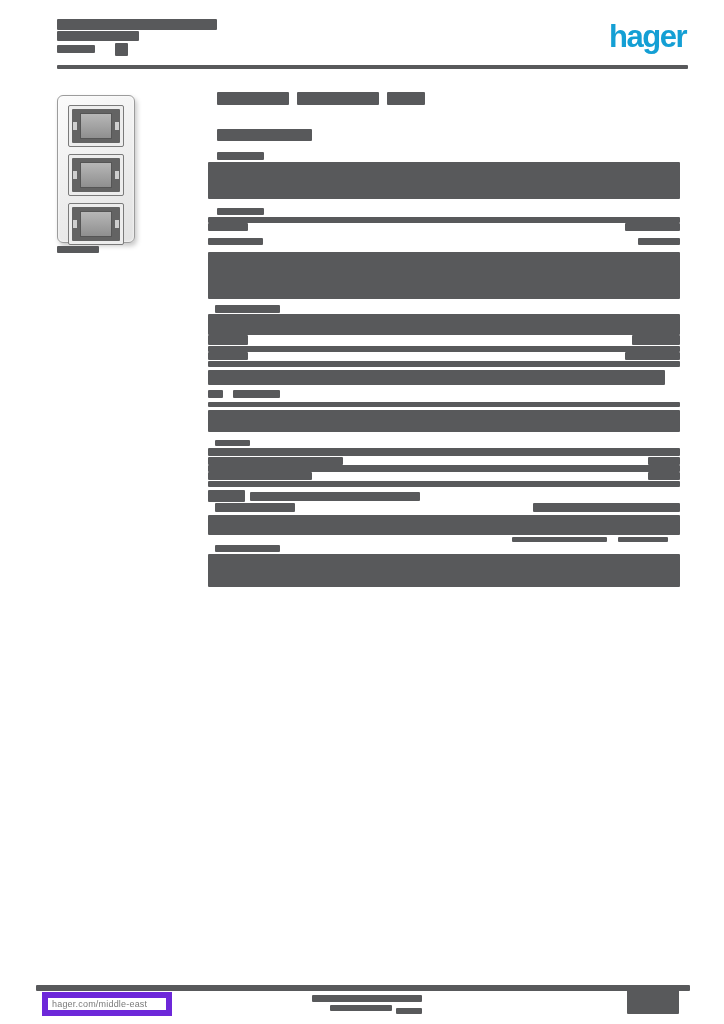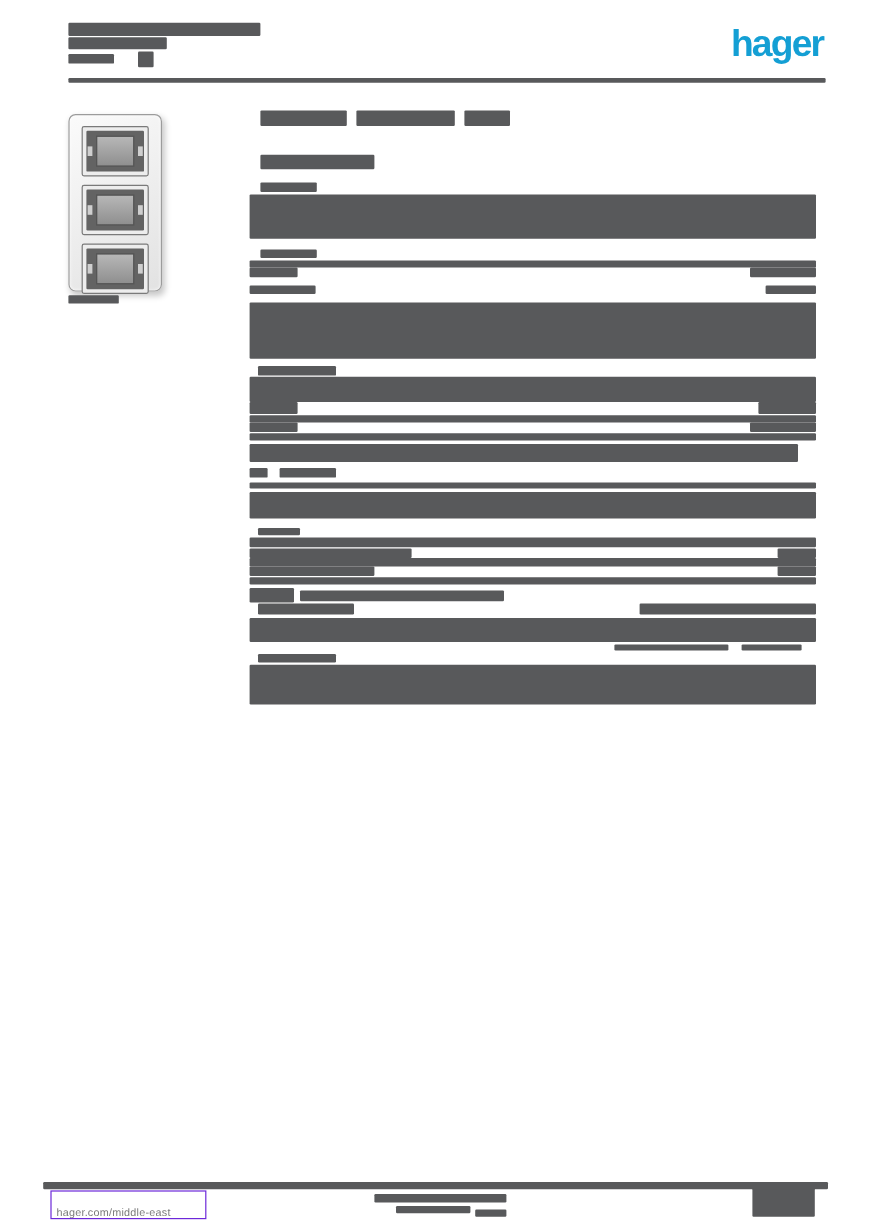--- a/index.html
+++ b/index.html
@@ -35,22 +35,22 @@
     background:linear-gradient(#b7b7b7,#8f8f8f);border:1px solid #555;
   }
   .photo .claw{
     position:absolute;width:4px;height:8px;background:#cfcfcf;top:50%;
     transform:translateY(-50%);
   }
   .claw.l{left:1px;} .claw.r{right:1px;}
   
   .urlbox{
     position:absolute;left:42px;top:992px;width:130px;height:24px;
-    border:1px solid #6d28d9;background:#ffffff;box-sizing:border-box;
-    display:flex;align-items:flex-end;padding-left:4px;
+    border:6px solid #6d28d9;background:#ffffff;box-sizing:border-box;
+    display:flex;align-items:center;padding-left:4px;
   }
   .urlbox span{font-size:9px;color:#7a7a7a;letter-spacing:0.2px;}
 </style>
 </head>
 <body>
 
 <div class="page">
 
   <div class="logo">hager</div>
 

